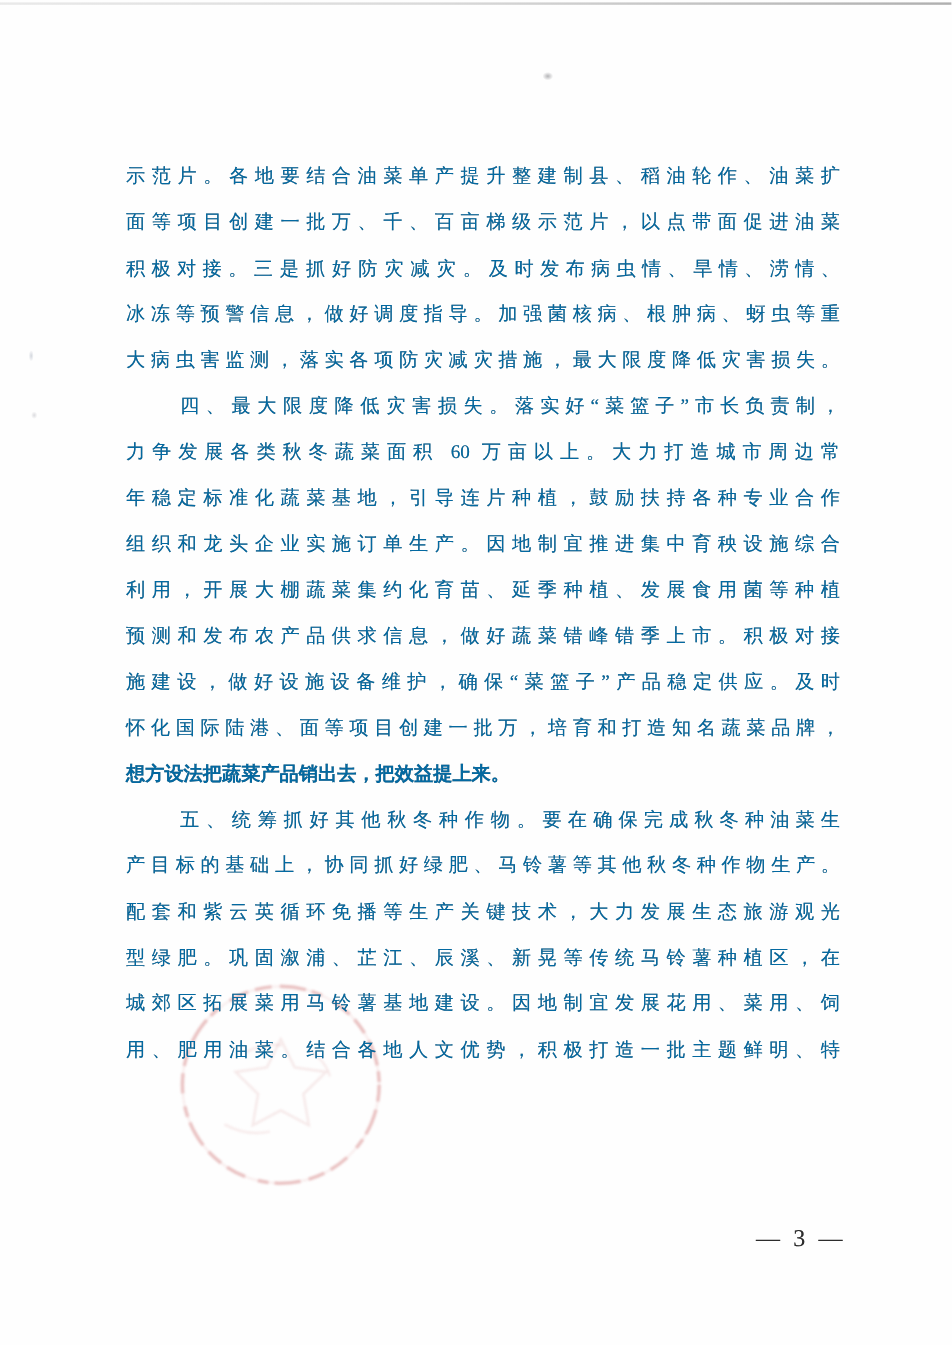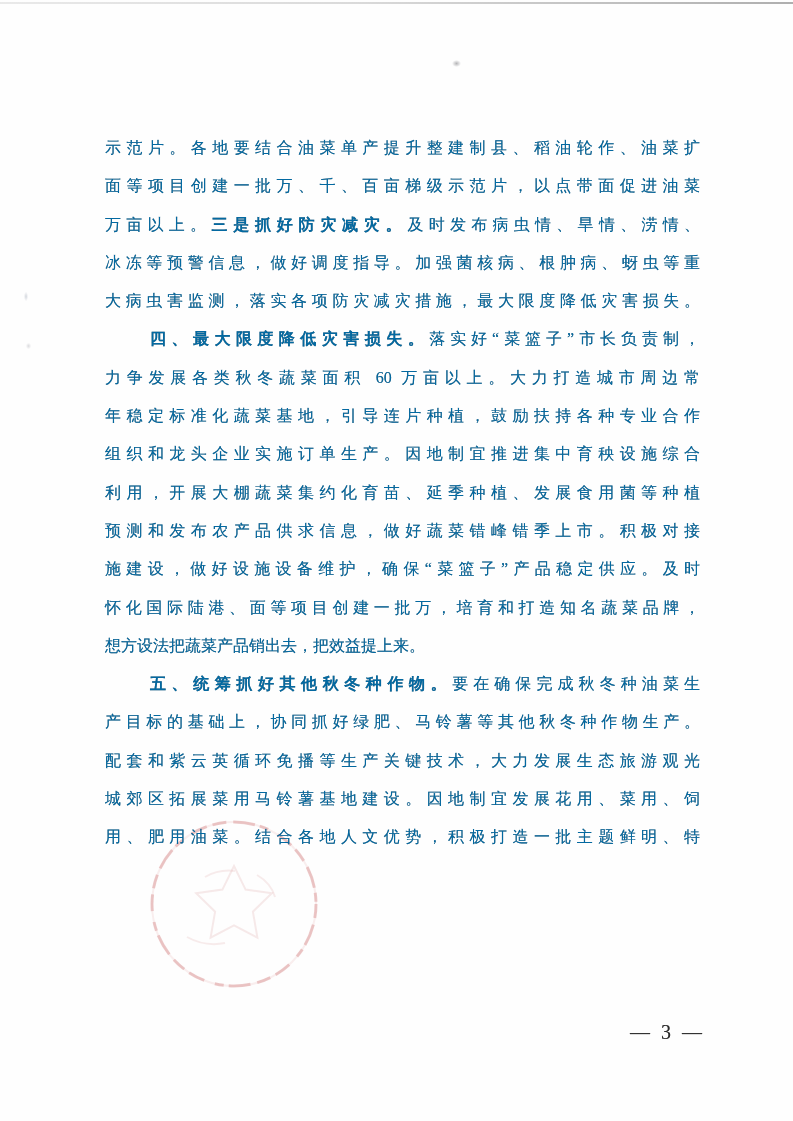--- a/index.html
+++ b/index.html
@@ -34,22 +34,22 @@
   .line {
     height: 38.3px;
     line-height: 38.3px;
     text-align: justify;
     text-align-last: justify;
     white-space: normal;
     box-sizing: border-box;
     text-shadow: 0 0 0.5px rgba(40,40,40,.55);
   }
   .line.indent { padding-left: 45px; }
-  .line.end { text-align-last: left; }
-  .seg.bold { font-weight: 700; letter-spacing: 0.5px; }
+  .line.end { text-align-last: left; font-weight: bold; }
+  .seg.bold { font-weight: 400; letter-spacing: 0.5px; }
   .stamp {
     position: absolute; left: 147px; top: 817px; width: 174px; height: 174px;
     pointer-events: none;
     filter: blur(0.7px);
   }
   .page-number {
     position: absolute; top: 1021px; right: 88px;
     font-size: 20px; color: #2c2c2c;
     letter-spacing: 3px;
     text-shadow: 0 0 0.5px rgba(40,40,40,.5);
@@ -68,32 +68,33 @@
     <circle cx="87" cy="87" r="82" fill="none" stroke="#c96a6a" stroke-width="3" opacity="0.34" stroke-dasharray="14 7 22 5 9 11 17 6"></circle>
     <circle cx="87" cy="87" r="82" fill="none" stroke="#d98f8f" stroke-width="2" opacity="0.14"></circle>
     <polygon points="87,49 98.6,72.6 124.8,76.3 105.9,94.7 110.4,120.7 87,108.4 63.6,120.7 68.1,94.7 49.2,76.3 75.4,72.6" fill="none" stroke="#cd7a7a" stroke-width="2" opacity="0.16"></polygon>
     <path d="M 40 120 q 18 10 38 6 M 58 60 q 14 -8 30 -6 M 110 58 q 14 8 18 22" fill="none" stroke="#d08080" stroke-width="2" opacity="0.15"></path>
   </svg>
 </div>
 
 <div class="text-block">
     <div class="line"><span class="seg">示范片。各地要结合油菜单产提升整建制县、稻油轮作、油菜扩</span></div>
     <div class="line"><span class="seg">面等项目创建一批万、千、百亩梯级示范片，以点带面促进油菜</span></div>
-    <div class="line"><span class="seg">万亩以上。</span><span class="seg bold">三是抓好防灾减灾。</span><span class="seg">及时发布病虫情、旱情、涝情、</span></div>
+    <div class="line"><span class="seg">积极对接。</span><span class="seg bold">三是抓好防灾减灾。</span><span class="seg">及时发布病虫情、旱情、涝情、</span></div>
     <div class="line"><span class="seg">冰冻等预警信息，做好调度指导。加强菌核病、根肿病、蚜虫等重</span></div>
     <div class="line"><span class="seg">大病虫害监测，落实各项防灾减灾措施，最大限度降低灾害损失。</span></div>
     <div class="line indent"><span class="seg bold">四、最大限度降低灾害损失。</span><span class="seg">落实好“菜篮子”市长负责制，</span></div>
     <div class="line"><span class="seg">力争发展各类秋冬蔬菜面积 60 万亩以上。大力打造城市周边常</span></div>
     <div class="line"><span class="seg">年稳定标准化蔬菜基地，引导连片种植，鼓励扶持各种专业合作</span></div>
     <div class="line"><span class="seg">组织和龙头企业实施订单生产。因地制宜推进集中育秧设施综合</span></div>
     <div class="line"><span class="seg">利用，开展大棚蔬菜集约化育苗、延季种植、发展食用菌等种植</span></div>
     <div class="line"><span class="seg">预测和发布农产品供求信息，做好蔬菜错峰错季上市。积极对接</span></div>
     <div class="line"><span class="seg">施建设，做好设施设备维护，确保“菜篮子”产品稳定供应。及时</span></div>
     <div class="line"><span class="seg">怀化国际陆港、面等项目创建一批万，培育和打造知名蔬菜品牌，</span></div>
     <div class="line end"><span class="seg">想方设法把蔬菜产品销出去，把效益提上来。</span></div>
     <div class="line indent"><span class="seg bold">五、统筹抓好其他秋冬种作物。</span><span class="seg">要在确保完成秋冬种油菜生</span></div>
     <div class="line"><span class="seg">产目标的基础上，协同抓好绿肥、马铃薯等其他秋冬种作物生产。</span></div>
     <div class="line"><span class="seg">配套和紫云英循环免播等生产关键技术，大力发展生态旅游观光</span></div>
+    <div class="line"><span class="seg">型绿肥。巩固溆浦、芷江、辰溪、新晃等传统马铃薯种植区，在</span></div>
     <div class="line"><span class="seg">城郊区拓展菜用马铃薯基地建设。因地制宜发展花用、菜用、饲</span></div>
     <div class="line"><span class="seg">用、肥用油菜。结合各地人文优势，积极打造一批主题鲜明、特</span></div>
   </div>
 
 <div class="page-number">— 3 —</div>
 
 </body></html>

